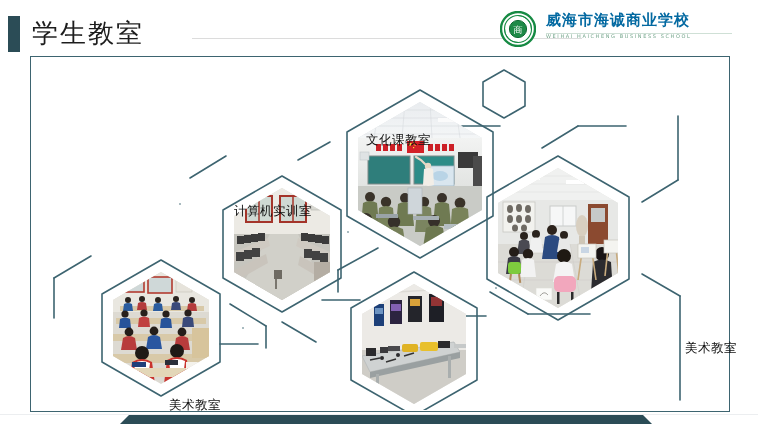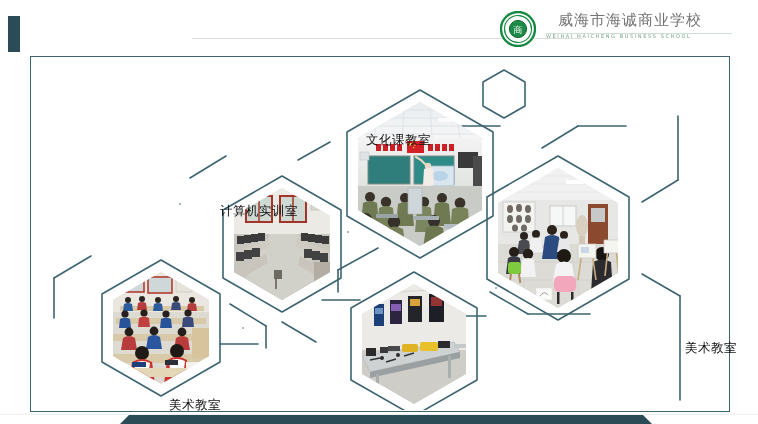--- a/index.html
+++ b/index.html
@@ -26,24 +26,23 @@
     background:#dcdcdc;
   }
 
   
   .brand{position:absolute;left:500px;top:8px;width:240px;height:42px;}
   .brand-seal{
     position:absolute;left:0;top:3px;width:36px;height:36px;
   }
   .brand-texts{position:absolute;left:46px;top:2px;width:190px;}
   .brand-name{
-    font-size:15px;line-height:20px;color:#737373;letter-spacing:1px;
-    font-family:"DejaVu Serif","Liberation Serif",serif;font-weight:400;
+    font-size:15px;line-height:20px;color:#0369a1;letter-spacing:1px;
+    font-family:"DejaVu Serif","Liberation Serif",serif;font-weight:700;
     white-space:nowrap;
-    margin-left:12px;
   }
   .brand-sub{
     margin-top:2px;font-size:5px;line-height:8px;color:#74a58b;
     letter-spacing:1.6px;white-space:nowrap;
     font-family:"DejaVu Sans","Liberation Sans",sans-serif;
   }
   .brand-rule{
     position:absolute;left:46px;top:25px;width:186px;height:1px;background:#cfe0d6;
   }
 
@@ -60,30 +59,31 @@
   .diagram{position:absolute;left:30px;top:56px;width:698px;height:320px;border-radius:32px;}
   .diagram svg{display:block;width:698px;height:354px;}
 
   .hex-label{
     position:absolute;
     font-size:12.5px;line-height:16px;color:#111111;white-space:nowrap;
     font-family:"DejaVu Sans","Liberation Sans",sans-serif;
     letter-spacing:0.5px;
   }
   .lbl-0{left:336px;top:76px;}   
-  .lbl-1{left:190px;top:147px;}  
+  .lbl-1{left:204px;top:147px;}  
   .lbl-2{left:139px;top:341px;}  
   .lbl-4{left:655px;top:249px;margin-top:35px;}  
 </style>
 </head>
 <body>
 
 <div class="slide">
 
   <div class="accent-bar"></div>
+  <div class="title">学生教室</div>
   <div class="title-rule"></div>
 
   <div class="brand">
     <div class="brand-seal">
       <svg viewBox="0 0 36 36" width="36" height="36" aria-hidden="true">
         <circle cx="18" cy="18" r="17" fill="#ffffff" stroke="#168a43" stroke-width="2.4"></circle>
         <circle cx="18" cy="18" r="13.5" fill="#ffffff" stroke="#168a43" stroke-width="1.1"></circle>
         <circle cx="18" cy="18" r="8.6" fill="#1e8a47"></circle>
         <circle cx="18" cy="18" r="8.6" fill="none" stroke="#0f6b33" stroke-width="1"></circle>
         <text x="18" y="21.6" text-anchor="middle" font-size="9" font-family="DejaVu Serif, serif" fill="#ffffff">商</text>

